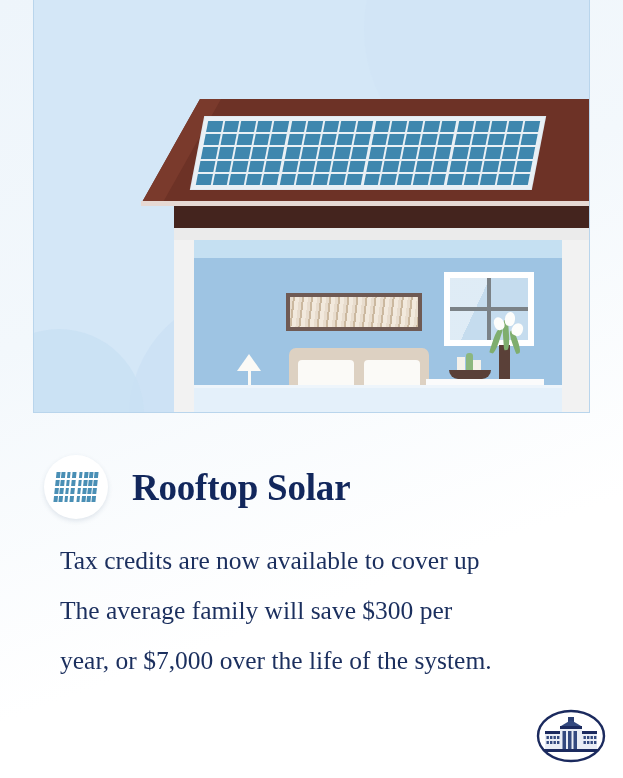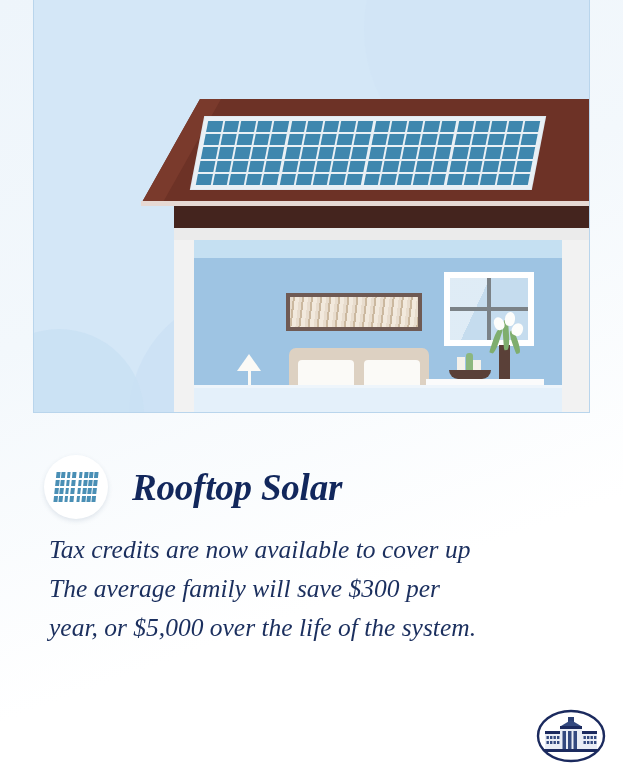--- a/index.html
+++ b/index.html
@@ -13,21 +13,20 @@
     overflow: hidden;
     font-family: "Liberation Serif", serif;
   }
 
   #card {
     position: relative;
     width: 623px;
     height: 778px;
     background: linear-gradient(160deg, #eef5fb 0%, #f3f8fc 35%, #ffffff 72%, #ffffff 100%);
     overflow: hidden;
-    font-style: italic;
   }
 
   
   #illustration {
     position: absolute;
     left: 33px;
     top: -1px;
     width: 555px;
     height: 413px;
     background: #d4e7f7;
@@ -279,21 +278,21 @@
 
   #body-copy {
     position: absolute;
     left: 44px; top: 528px;
     width: 520px;
     font-family: "Liberation Serif", serif;
     font-size: 25.5px;
     line-height: 34px;
     color: #1b2f5e;
   }
-  #body-copy p { margin: 5px; }
+  #body-copy p { margin: 16px; }
 
   
   #footer-brand {
     position: absolute;
     left: 45px; top: 723px;
     font-family: "Liberation Sans", sans-serif;
     font-weight: bold;
     font-size: 18px;
     font-variant: small-caps;
     letter-spacing: 2.2px;
@@ -518,21 +517,21 @@
             <div class="badge-cell"></div>
           </div>
       </div>
     </div>
     <h1 id="page-title">Rooftop Solar</h1>
   </div>
 
   <div id="body-copy">
     <p>Tax credits are now available to cover up</p>
     <p>The average family will save $300 per</p>
-    <p>year, or $5,000 over the life of the system.</p>
+    <p>year, or $7,000 over the life of the system.</p>
   </div>
 
 
   <svg id="footer-seal" viewBox="0 0 70 54">
     <ellipse cx="35" cy="27" rx="33" ry="25" fill="none" stroke="#1b2a5e" stroke-width="2.4"></ellipse>
 
     <rect x="32" y="8" width="6" height="5" fill="#2b3f73"></rect>
     <polygon points="25,17 45,17 35,11" fill="#33497f"></polygon>
     <rect x="24" y="17" width="22" height="3" fill="#1b2a5e"></rect>
 

